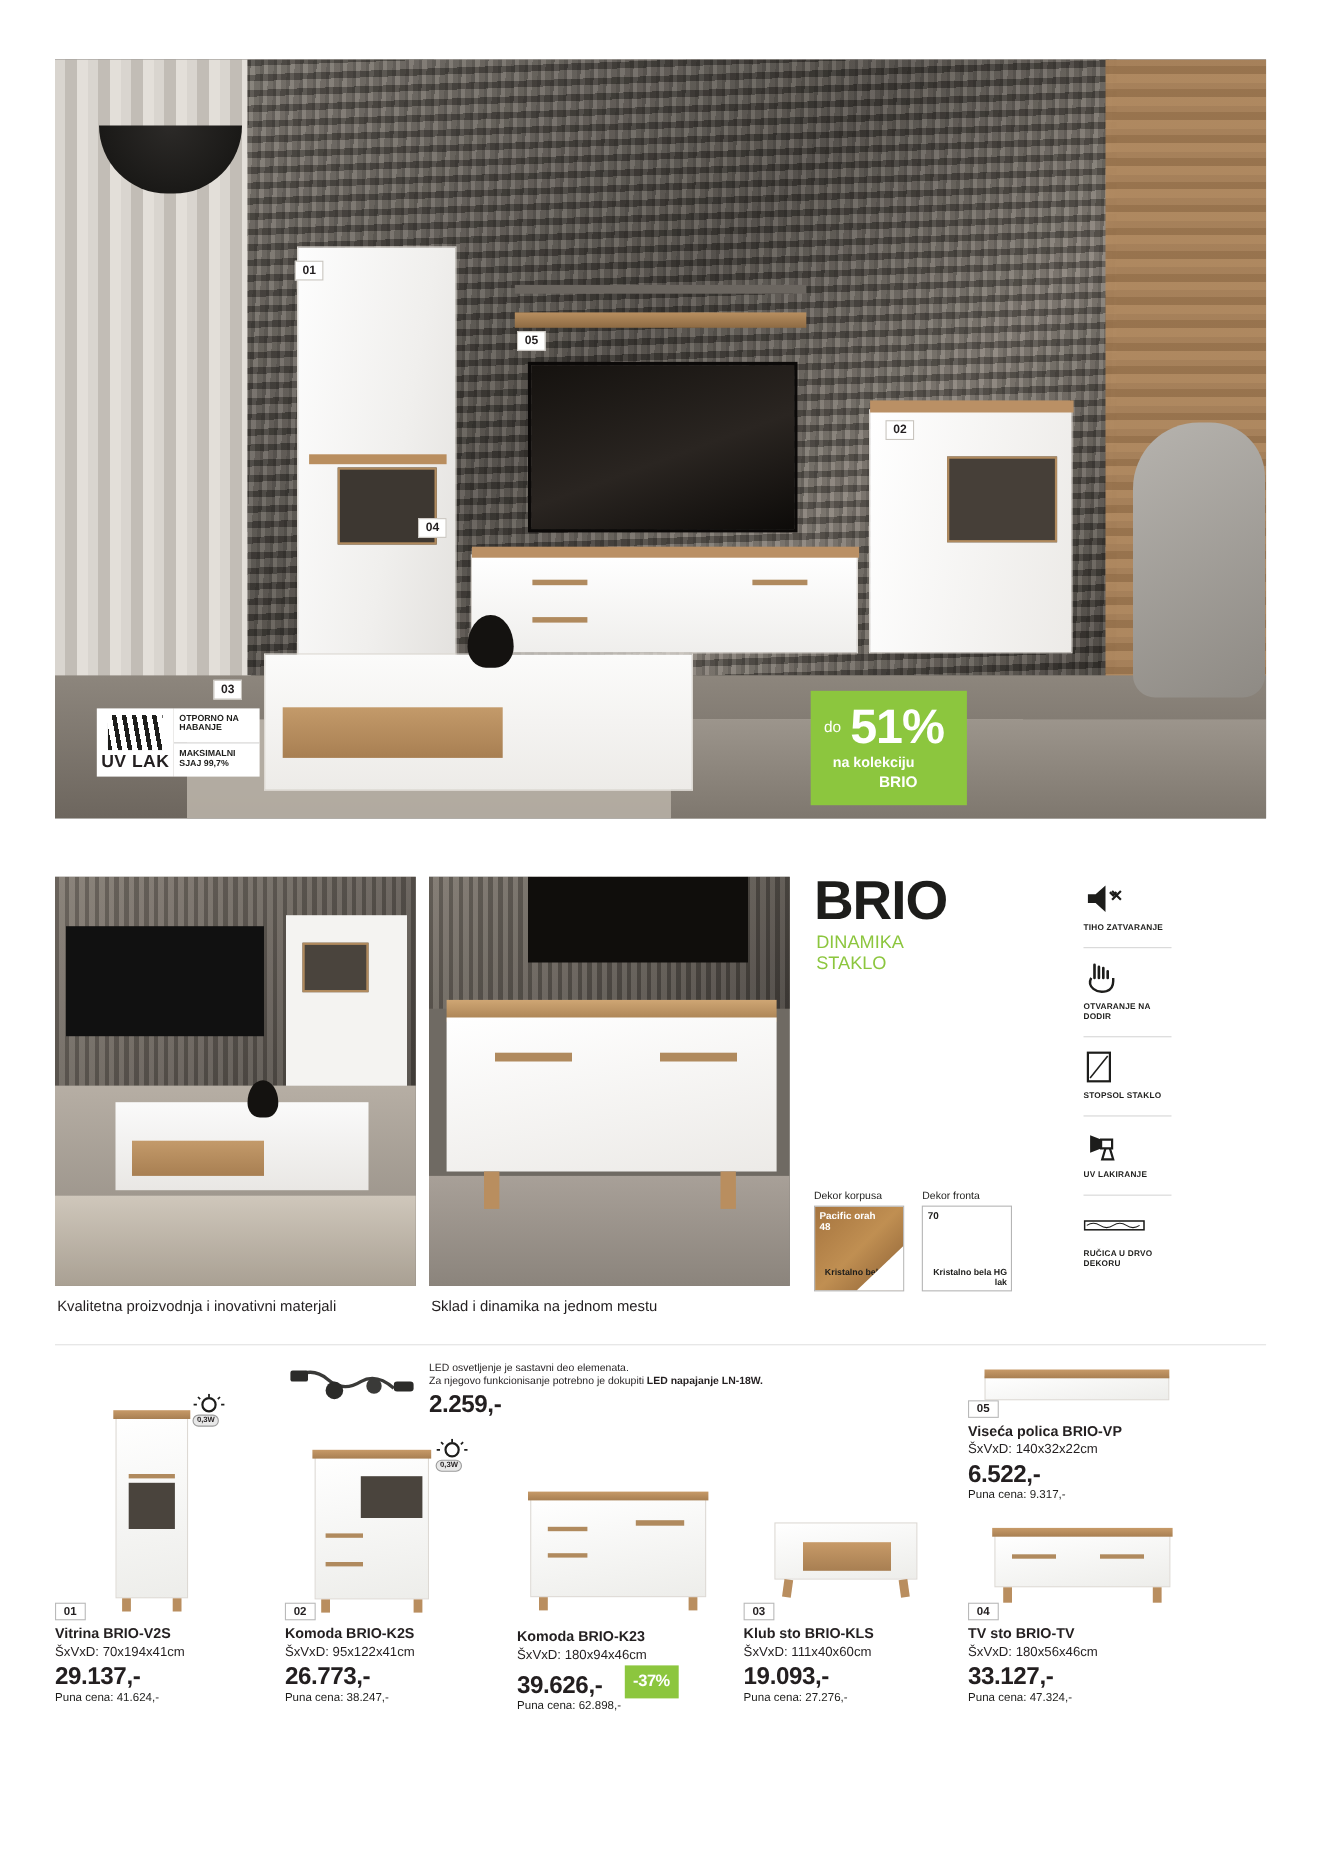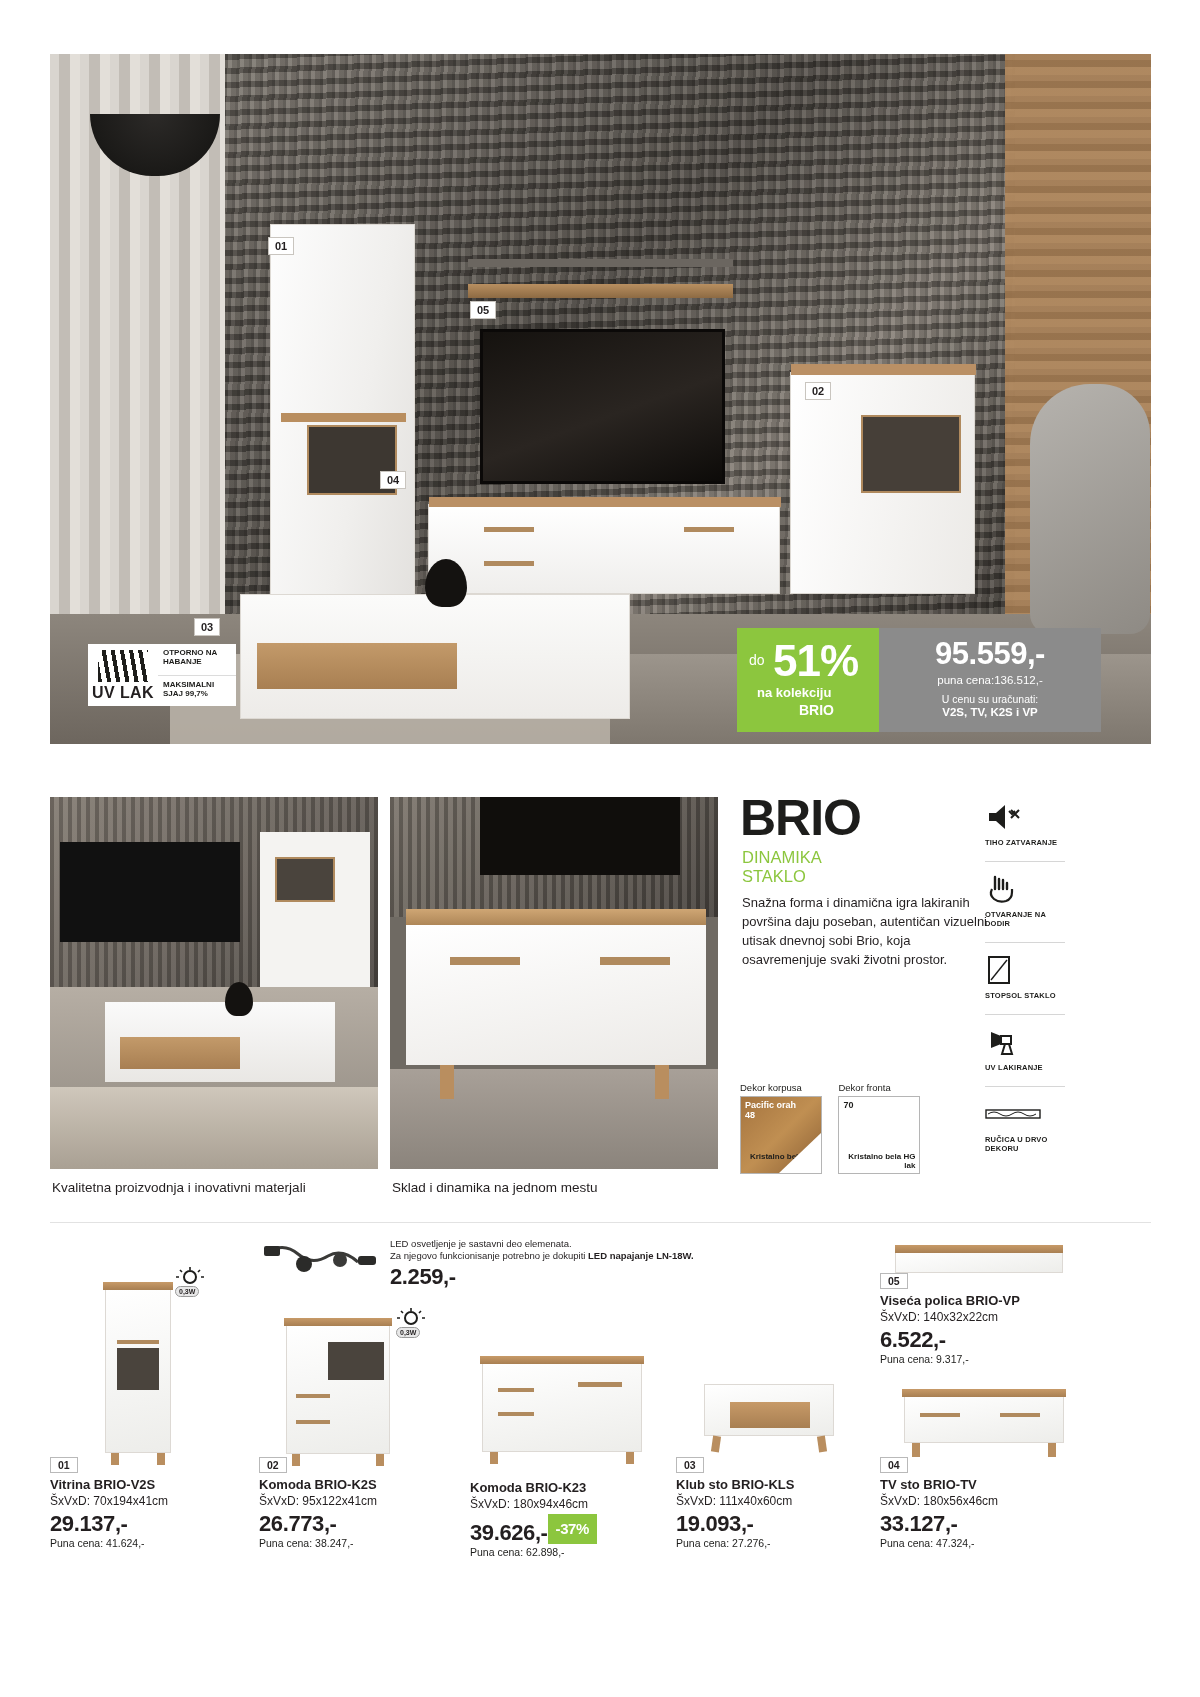--- a/index.html
+++ b/index.html
@@ -238,21 +238,21 @@
 
   .prod { position:absolute; }
   .prod .num {
     display:inline-block; background:#ffffff; border:1px solid #b9b9b9;
     font-size:10.5px; font-weight:bold; padding:1px 7px; margin-bottom:4px;
   }
   .prod .nm { font-size:13px; font-weight:bold; line-height:16px; }
   .prod .dim { font-size:12px; line-height:16px; }
   .prod .pr { font-size:22px; font-weight:bold; letter-spacing:-.4px; line-height:26px; margin-top:2px; }
   .prod .fp { font-size:10.5px; color:#1d1d1b; }
-  .badge37 { display:inline-block; background:#8cc63e; color:#fff; font-weight:bold; font-size:15px; padding:2px 8px; margin-left:0; vertical-align:6px; }
+  .badge37 { display:inline-block; background:#8cc63e; color:#fff; font-weight:bold; font-size:15px; padding:2px 8px; margin-left:20px; vertical-align:6px; }
 
   .led-note { position:absolute; left:390px; top:1238px; width:330px; font-size:9.5px; line-height:12px; }
   .led-price { position:absolute; left:390px; top:1264px; font-size:22px; font-weight:bold; letter-spacing:-.4px; }
 
   .bulb { position:relative; width:34px; height:34px; }
   .bulb .w { position:absolute; left:2px; top:19px; background:#e8e8e8; border:1px solid #9a9a9a; font-size:7px; font-weight:bold; padding:1px 3px; border-radius:7px; }
 
   
   .mini { position:absolute; }
   .m-body { position:absolute; background:linear-gradient(170deg,#ffffff,#ededea); border:1px solid #ddd9d4; }
@@ -320,26 +320,20 @@
       <div>MAKSIMALNI SJAJ 99,7%</div>
     </div>
   </div>
 
   <div class="pricewrap">
     <div class="discbox">
       <div class="do">do</div>
       <div class="pct">51%</div>
       <div class="l1">na kolekciju</div>
       <div class="l2">BRIO</div>
-    </div>
-    <div class="pricebox">
-      <div class="big">95.559,-</div>
-      <div class="full">puna cena:136.512,-</div>
-      <div class="inc">U cenu su uračunati:</div>
-      <div class="incb">V2S, TV, K2S i VP</div>
     </div>
   </div>
 
 
   <div class="photo2">
     <div class="w"></div>
     <div class="c1"></div>
     <div class="c2"></div>
     <div class="c2i"></div>
     <div class="base"></div>
@@ -362,21 +356,20 @@
   </div>
 
   <div class="cap2">Kvalitetna proizvodnja i inovativni materjali</div>
   <div class="cap3">Sklad i dinamika na jednom mestu</div>
 
   <div class="brand">BRIO</div>
   <div class="brand-sub">
     <div>DINAMIKA</div>
     <div>STAKLO</div>
   </div>
-  <div class="brand-desc">Snažna forma i dinamična igra lakiranih površina daju poseban, autentičan vizuelni utisak dnevnoj sobi Brio, koja osavremenjuje svaki životni prostor.</div>
 
   <div class="features">
     <div class="feat">
       <div class="ic">
         <svg width="40" height="30" viewBox="0 0 40 30">
           <path d="M4 11 h7 l9 -8 v24 l-9 -8 h-7 z" fill="#1d1d1b"></path>
           <path d="M24 9 l3 3 3 -3" stroke="#1d1d1b" stroke-width="2" fill="none"></path>
           <path d="M26 8 l8 8 M34 8 l-8 8" stroke="#1d1d1b" stroke-width="2"></path>
         </svg>
       </div>

